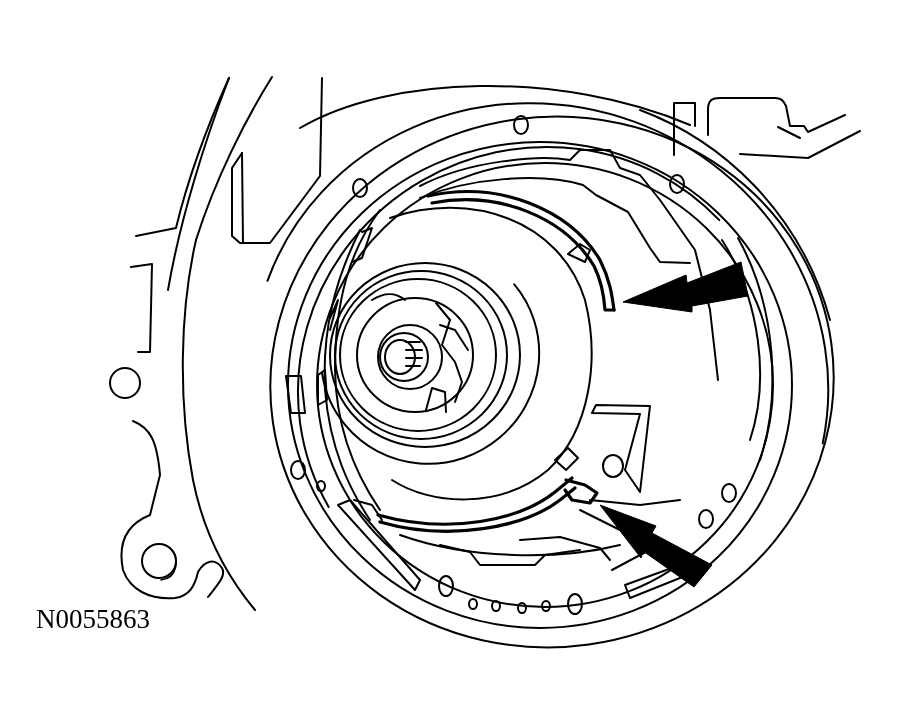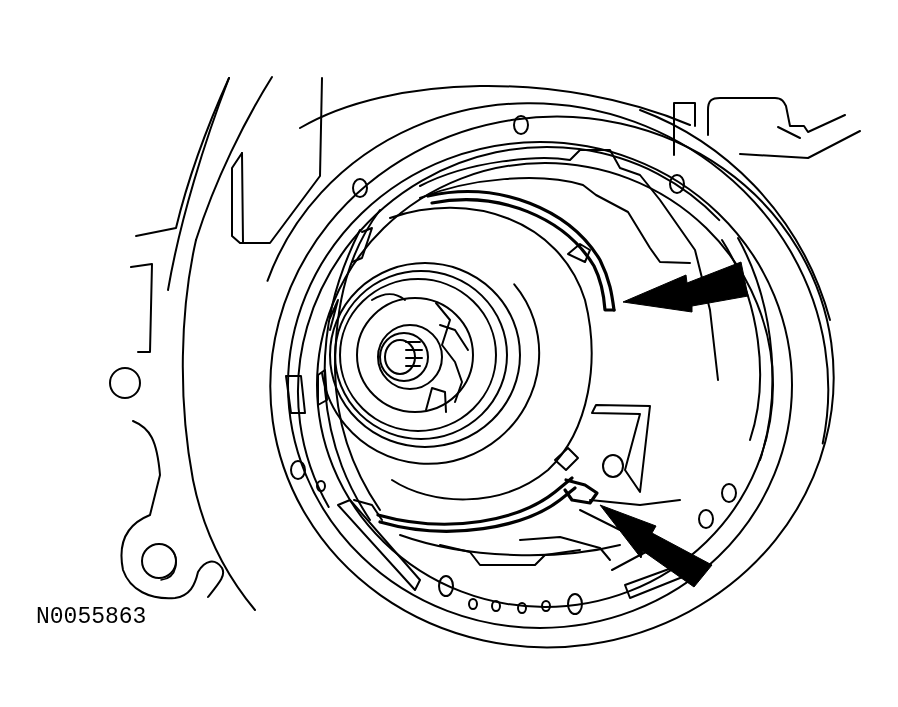--- a/index.html
+++ b/index.html
@@ -2,21 +2,21 @@
 <html><head>
 <meta charset="utf-8">
 <style>
   html, body { margin: 0; padding: 0; background: #ffffff; }
   body { width: 898px; height: 707px; position: relative; overflow: hidden; font-family: "Liberation Sans", sans-serif; }
   #diagram { position: absolute; left: 0; top: 0; width: 898px; height: 707px; }
   .ln { fill: none; stroke: #000; stroke-width: 2; stroke-linecap: round; stroke-linejoin: round; }
   .thin { fill: none; stroke: #000; stroke-width: 1.6; stroke-linecap: round; stroke-linejoin: round; }
   .thick { fill: none; stroke: #000; stroke-width: 3.2; stroke-linecap: round; stroke-linejoin: round; }
   .solid { fill: #000; stroke: #000; stroke-width: 1; }
-  .fig-id { position: absolute; left: 36px; top: 604px; font-size: 23px; color: #000; letter-spacing: 0px; font-family: Liberation Mono, monospace; }
+  .fig-id { position: absolute; left: 36px; top: 604px; font-size: 27px; color: #000; letter-spacing: 0px; font-family: Liberation Serif, serif; }
 </style>
 </head>
 <body>
 
 <svg id="diagram" viewBox="0 0 898 707" xmlns="http://www.w3.org/2000/svg">
 
   <g>
     <path class="ln" d="M229,78 C205,140 180,220 168,290"></path>
     <path class="ln" d="M135,236 L168,290" opacity="0"></path>
     <path class="ln" d="M230,78 L170,290 L136,236" opacity="0"></path>

